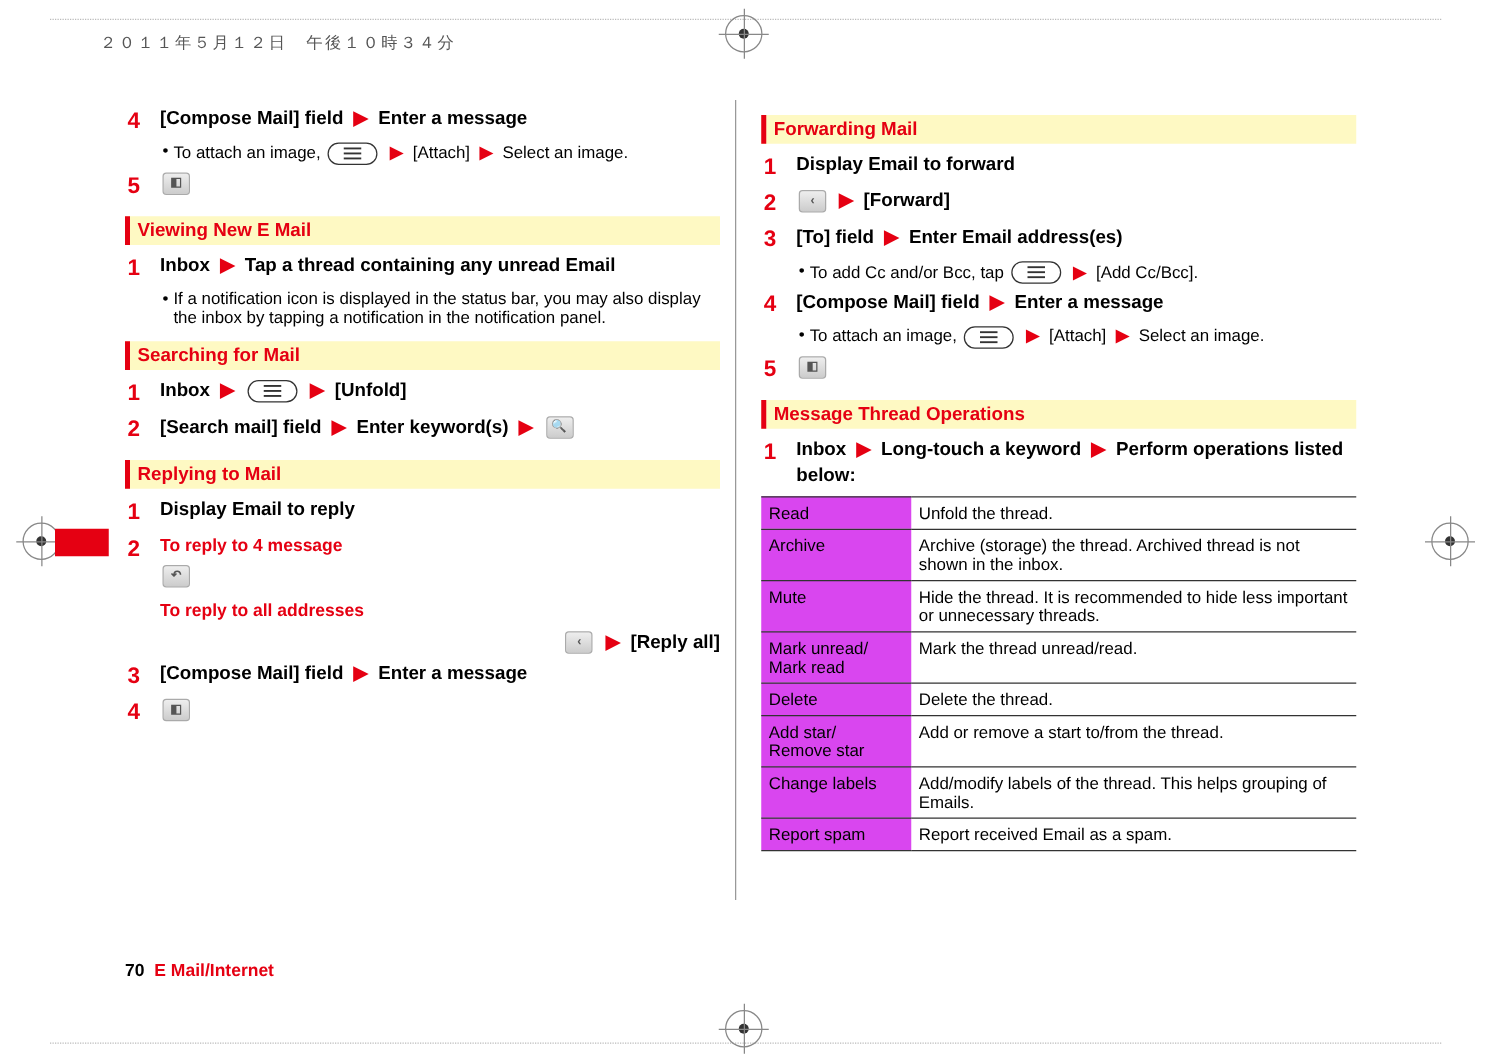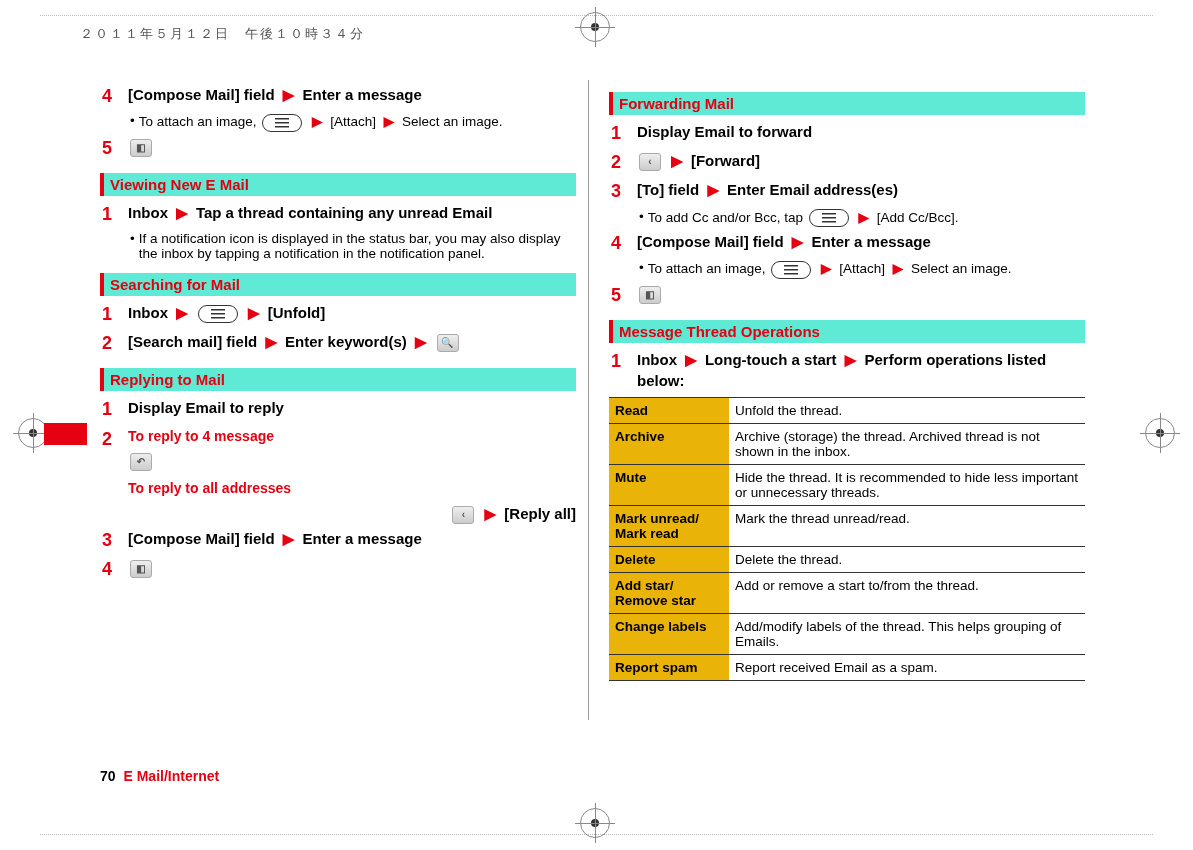--- a/index.html
+++ b/index.html
@@ -37,21 +37,21 @@
     display: flex;
     gap: 25px;
   }
   .col {
     flex: 1;
     min-width: 0;
   }
   .col-left { padding-right: 8px; }
   .col-sep { border-left: 1px solid #999; position: absolute; left: 588px; top: 80px; height: 640px; }
   .section-header {
-    background: #5eead4;
+    background: #fef9c3;
     color: #E50012;
     font-weight: bold;
     font-size: 15px;
     padding: 3px 6px 3px 6px;
     border-left: 4px solid #E50012;
     margin: 12px 0 6px 0;
   }
   .step {
     display: flex;
     align-items: flex-start;
@@ -129,22 +129,22 @@
     margin-top: 6px;
     font-size: 13.5px;
   }
   table.ops td {
     border-top: 1px solid #333;
     border-bottom: 1px solid #333;
     padding: 5px 6px;
     vertical-align: top;
   }
   table.ops td.k {
-    background: #eab308;
-    font-weight: bold;
+    background: #d946ef;
+    font-weight: normal;
     width: 120px;
   }
   
   .reg {
     position: absolute;
     width: 30px;
     height: 30px;
     border: 1px solid #888;
     border-radius: 50%;
     display: flex;
@@ -348,21 +348,21 @@
       <div class="step-num">5</div>
       <div class="step-body"><span class="small-grey-btn">◧</span></div>
     </div>
 
     <div class="section-header">Message Thread Operations</div>
     <div class="step">
       <div class="step-num">1</div>
       <div class="step-body">
         <span>Inbox</span>
         <span class="red-arrow">▶</span>
-        <span>Long-touch a start</span>
+        <span>Long-touch a keyword</span>
         <span class="red-arrow">▶</span>
         <span>Perform operations listed below:</span>
       </div>
     </div>
 
     <table class="ops">
       <tbody id="ops-body">
           <tr>
             <td class="k" style="white-space: pre-line;">Read</td>
             <td>Unfold the thread.</td>

